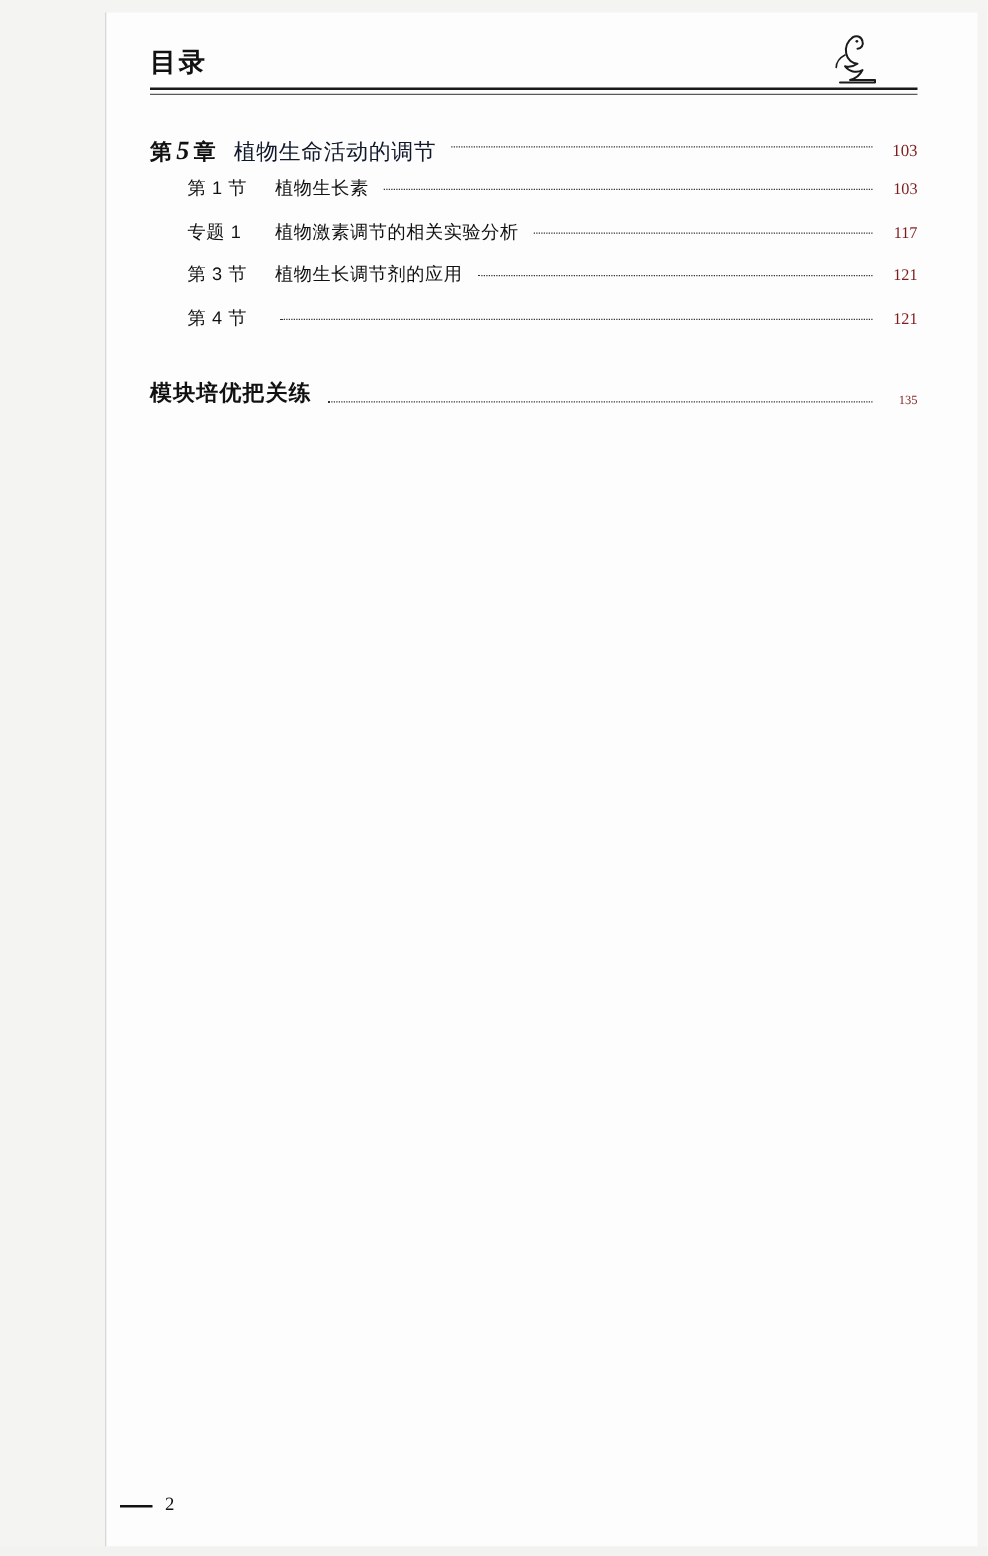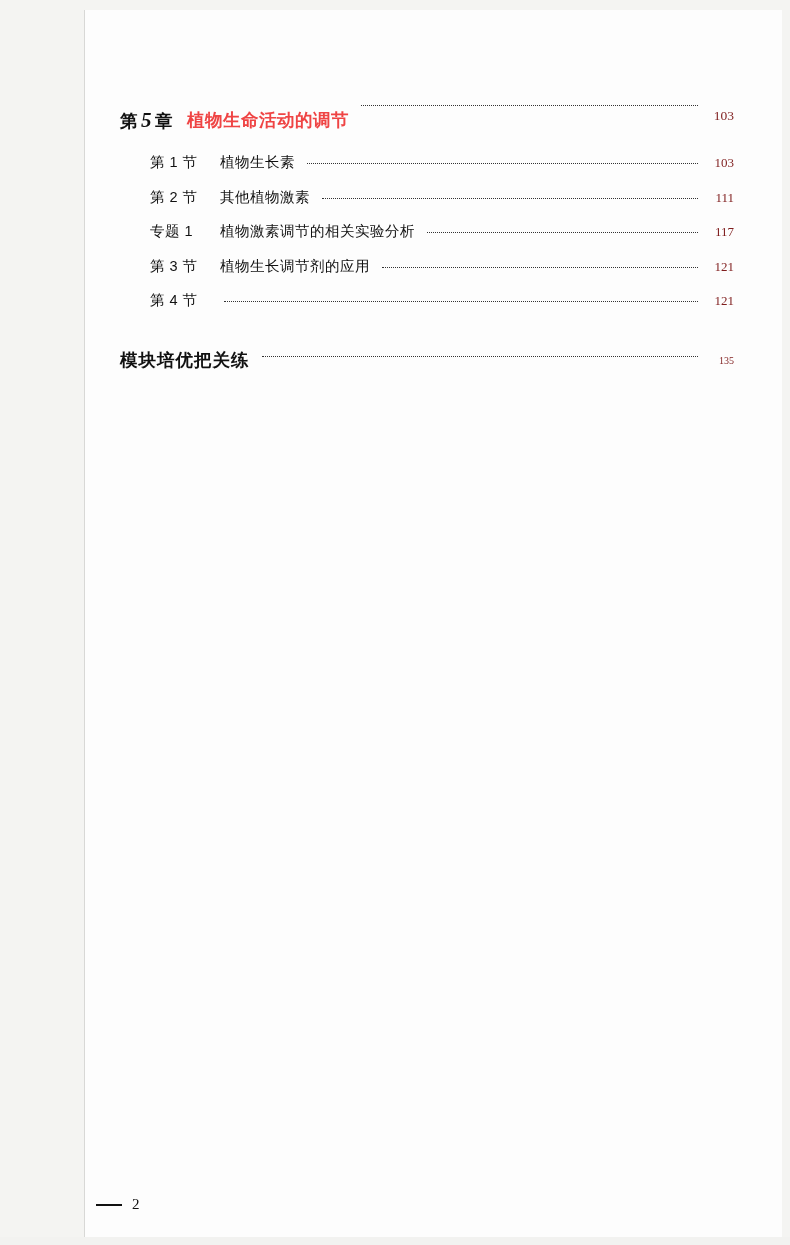--- a/index.html
+++ b/index.html
@@ -92,41 +92,41 @@
 
   
   .toc {
     position: absolute;
     left: 120px;
     top: 108px;
     width: 614px;
   }
   .chapter-row {
     display: flex;
-    align-items: flex-start;
-    margin-bottom: 20px;
+    align-items: center;
+    margin-bottom: 8px;
   }
   .chapter-label {
     font-size: 17.5px;
     font-weight: bold;
     color: #111;
     white-space: nowrap;
     letter-spacing: 0.5px;
   }
   .chapter-label .num {
     font-size: 21px;
     font-style: italic;
     font-family: "Liberation Serif", "DejaVu Serif", serif;
     font-weight: bold;
     padding: 0 3px;
   }
   .chapter-title {
     font-size: 17.5px;
-    font-weight: bold;
-    color: #ef4444;
+    font-weight: normal;
+    color: #0f172a;
     white-space: nowrap;
     margin-left: 14px;
     letter-spacing: 0.5px;
   }
   .dots {
     flex: 1 1 auto;
     margin: 0 10px 0 12px;
     position: relative;
     top: -4px;
     border-bottom: 1.5px dotted #333;
@@ -171,21 +171,21 @@
   }
   .section-row .page-num {
     font-size: 13px;
   }
   .section-row.no-label .section-title {
     margin-left: 0;
   }
 
   .module-row {
     display: flex;
-    align-items: center;
+    align-items: flex-end;
     margin-top: 38px;
   }
   .module-title {
     font-size: 17.5px;
     font-weight: bold;
     color: #111;
     white-space: nowrap;
     letter-spacing: 1px;
   }
   .module-row .dots {
@@ -218,20 +218,33 @@
 </head>
 <body>
 
 <div class="page">
 
   <div class="scan-edge-left"></div>
   <div class="scan-edge-top"></div>
   <div class="scan-edge-right"></div>
   <div class="scan-edge-bottom"></div>
 
+  <div class="header">
+    <div class="header-title">目录</div>
+    <div class="header-rule"></div>
+    <div class="header-rule-thin"></div>
+    <div class="header-ornament">
+      <svg width="56" height="48" viewBox="0 0 56 48" xmlns="http://www.w3.org/2000/svg">
+        <path d="M30 6 C26 9 24 14 25 19 C26 24 30 27 34 27 C31 29 27 30 24 29 C27 33 33 35 38 32 C36 36 32 39 28 40 L48 40 L48 42 L20 42" fill="none" stroke="#1a1a1a" stroke-width="1.6" stroke-linecap="round" stroke-linejoin="round"></path>
+        <path d="M30 6 C33 4 37 5 38 9 C39 12 37 15 34 15" fill="none" stroke="#1a1a1a" stroke-width="1.6" stroke-linecap="round"></path>
+        <circle cx="33.5" cy="9" r="1.1" fill="#1a1a1a"></circle>
+        <path d="M24 20 C20 22 17 26 17 30" fill="none" stroke="#1a1a1a" stroke-width="1.3" stroke-linecap="round"></path>
+      </svg>
+    </div>
+  </div>
 
   <div class="toc">
 
     <div class="chapter-row">
       <div class="chapter-label">
         <span>第</span><span class="num">5</span><span>章</span>
       </div>
       <div class="chapter-title">植物生命活动的调节</div>
       <div class="dots"></div>
       <div class="page-num">103</div>
@@ -239,26 +252,20 @@
 
     <div class="section-list">
 
       <div class="section-row">
         <div class="section-label">第 1 节</div>
         <div class="section-title">植物生长素</div>
         <div class="dots"></div>
         <div class="page-num">103</div>
       </div>
 
-      <div class="section-row">
-        <div class="section-label">第 2 节</div>
-        <div class="section-title">其他植物激素</div>
-        <div class="dots"></div>
-        <div class="page-num">111</div>
-      </div>
 
       <div class="section-row">
         <div class="section-label">专题 1</div>
         <div class="section-title">植物激素调节的相关实验分析</div>
         <div class="dots"></div>
         <div class="page-num">117</div>
       </div>
 
 
       <div class="section-row">

